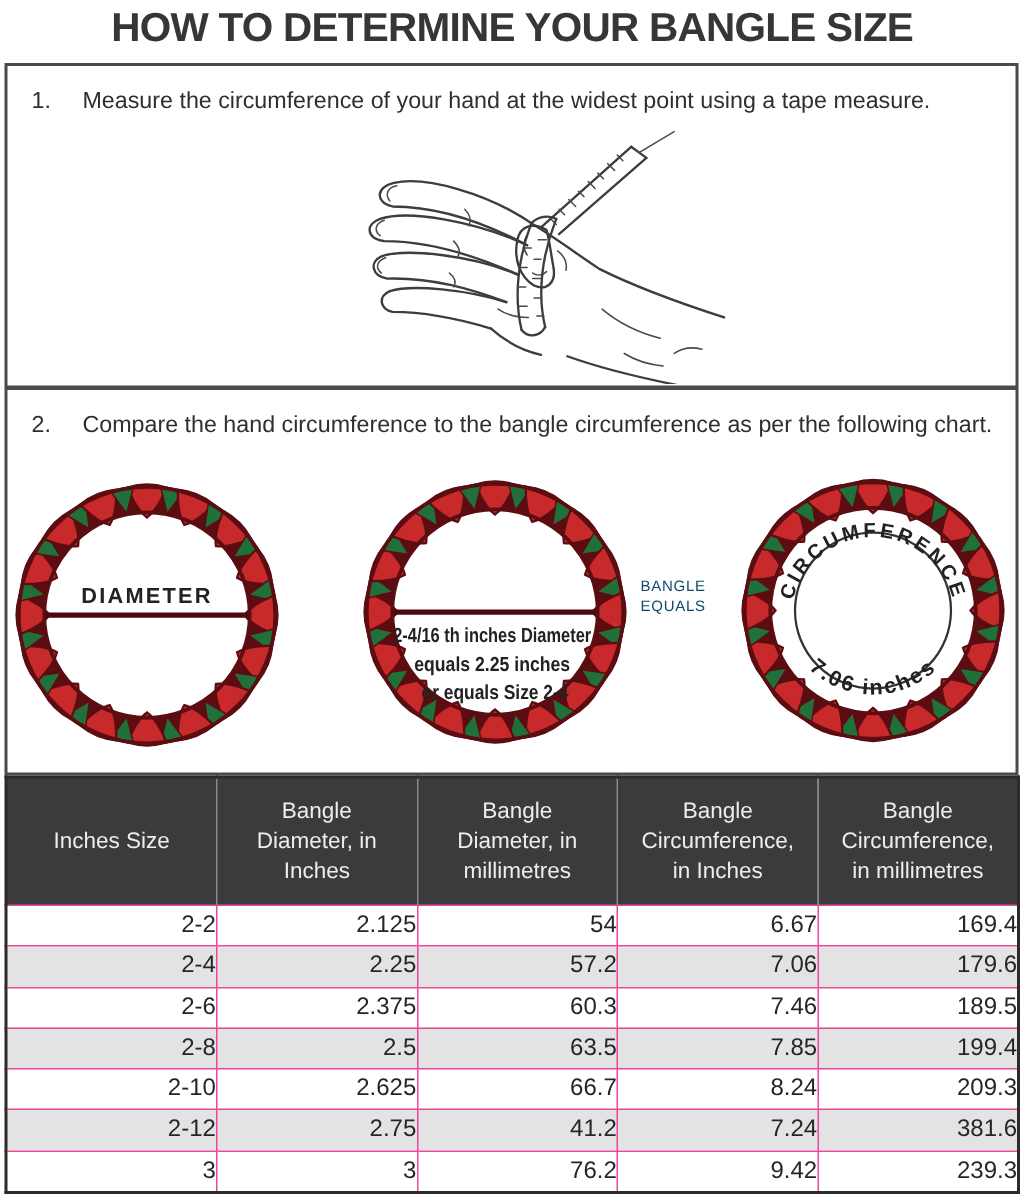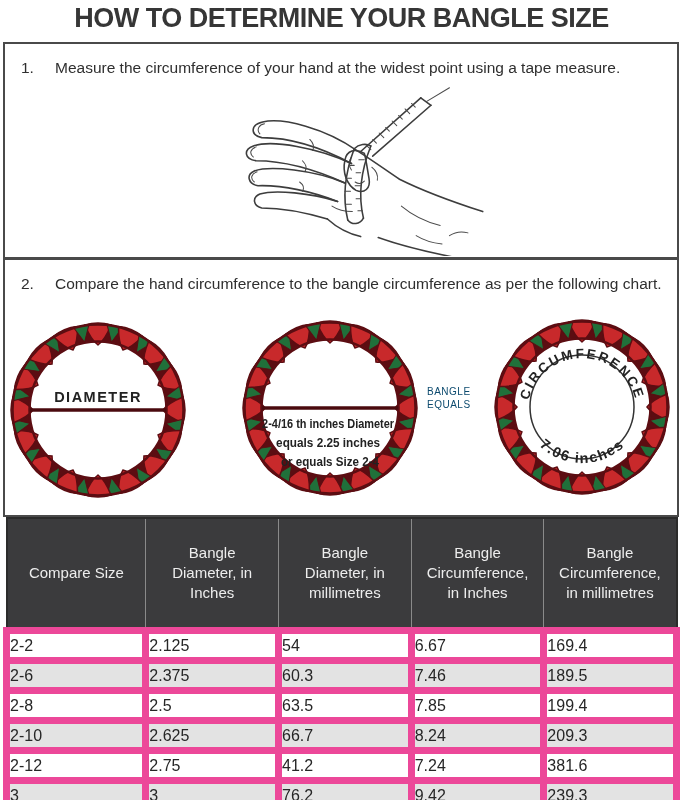--- a/index.html
+++ b/index.html
@@ -40,26 +40,26 @@
   .sk{fill:none;stroke:#3d3d3d;stroke-width:1.7;stroke-linecap:round;stroke-linejoin:round;}
   .sk-thin{fill:none;stroke:#4a4a4a;stroke-width:1.1;stroke-linecap:round;}
   .size-table{
     position:absolute;left:3px;top:517px;width:677px;height:279px;
     border-collapse:collapse;table-layout:fixed;
     border:2px solid #2b2b2b;font-family:"Liberation Sans",sans-serif;
   }
   .size-table thead th{
     background:var(--header-bg);color:var(--header-text);
     font-size:15px;font-weight:400;height:76px;vertical-align:middle;
-    padding:16px 10px;line-height:1.35;
+    padding:4px 10px;line-height:1.35;
   }
   .size-table thead th + th{border-left:1px solid #8a8a8a;}
   .size-table tbody td{
-    text-align:left;font-size:16px;color:#262626;height:23px;padding:0;
-    border:7px solid #ec4899;background:#fff;
+    text-align:right;font-size:16px;color:#262626;height:23px;padding:0;
+    border:1px solid #ec4899;background:#fff;
   }
   .size-table tbody tr:nth-child(even) td{background:var(--row-alt);}
 </style>
 </head>
 <body>
 
 <svg width="0" height="0" style="position:absolute" aria-hidden="true">
   <defs>
     <g id="bangle-ring">
       <circle class="band-base" r="77"></circle>
@@ -212,36 +212,43 @@
 <table class="size-table">
   <colgroup>
     <col style="width:20.8%">
       <col style="width:19.8%">
       <col style="width:19.8%">
     <col style="width:19.8%">
       <col style="width:19.8%">
   </colgroup>
   <thead>
     <tr>
-      <th>Compare Size</th>
+      <th>Inches Size</th>
       <th>Bangle Diameter, in Inches</th>
       <th>Bangle Diameter, in millimetres</th>
       <th>Bangle Circumference, in Inches</th>
       <th>Bangle Circumference, in millimetres</th>
     </tr>
   </thead>
   <tbody>
       <tr>
         <td>2-2</td>
         <td>2.125</td>
         <td>54</td>
         <td>6.67</td>
         <td>169.4</td>
       </tr>
       <tr>
+        <td>2-4</td>
+        <td>2.25</td>
+        <td>57.2</td>
+        <td>7.06</td>
+        <td>179.6</td>
+      </tr>
+      <tr>
         <td>2-6</td>
         <td>2.375</td>
         <td>60.3</td>
         <td>7.46</td>
         <td>189.5</td>
       </tr>
       <tr>
         <td>2-8</td>
         <td>2.5</td>
         <td>63.5</td>

